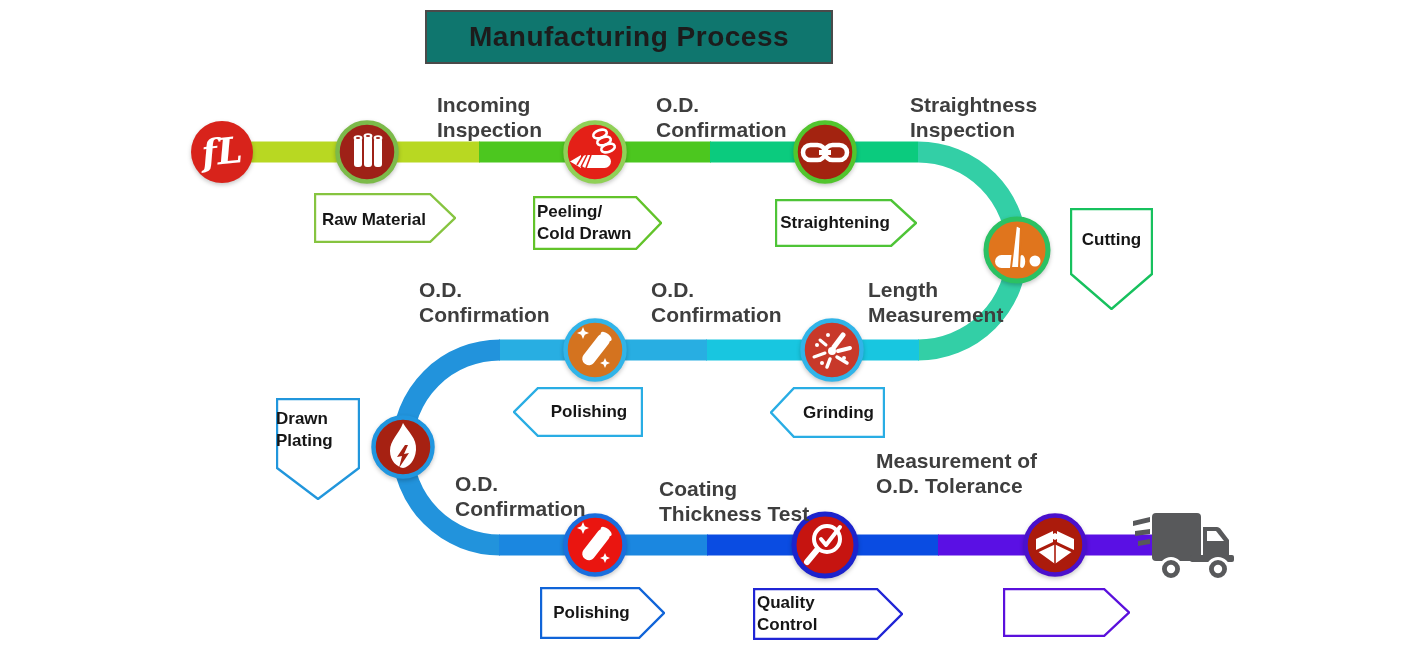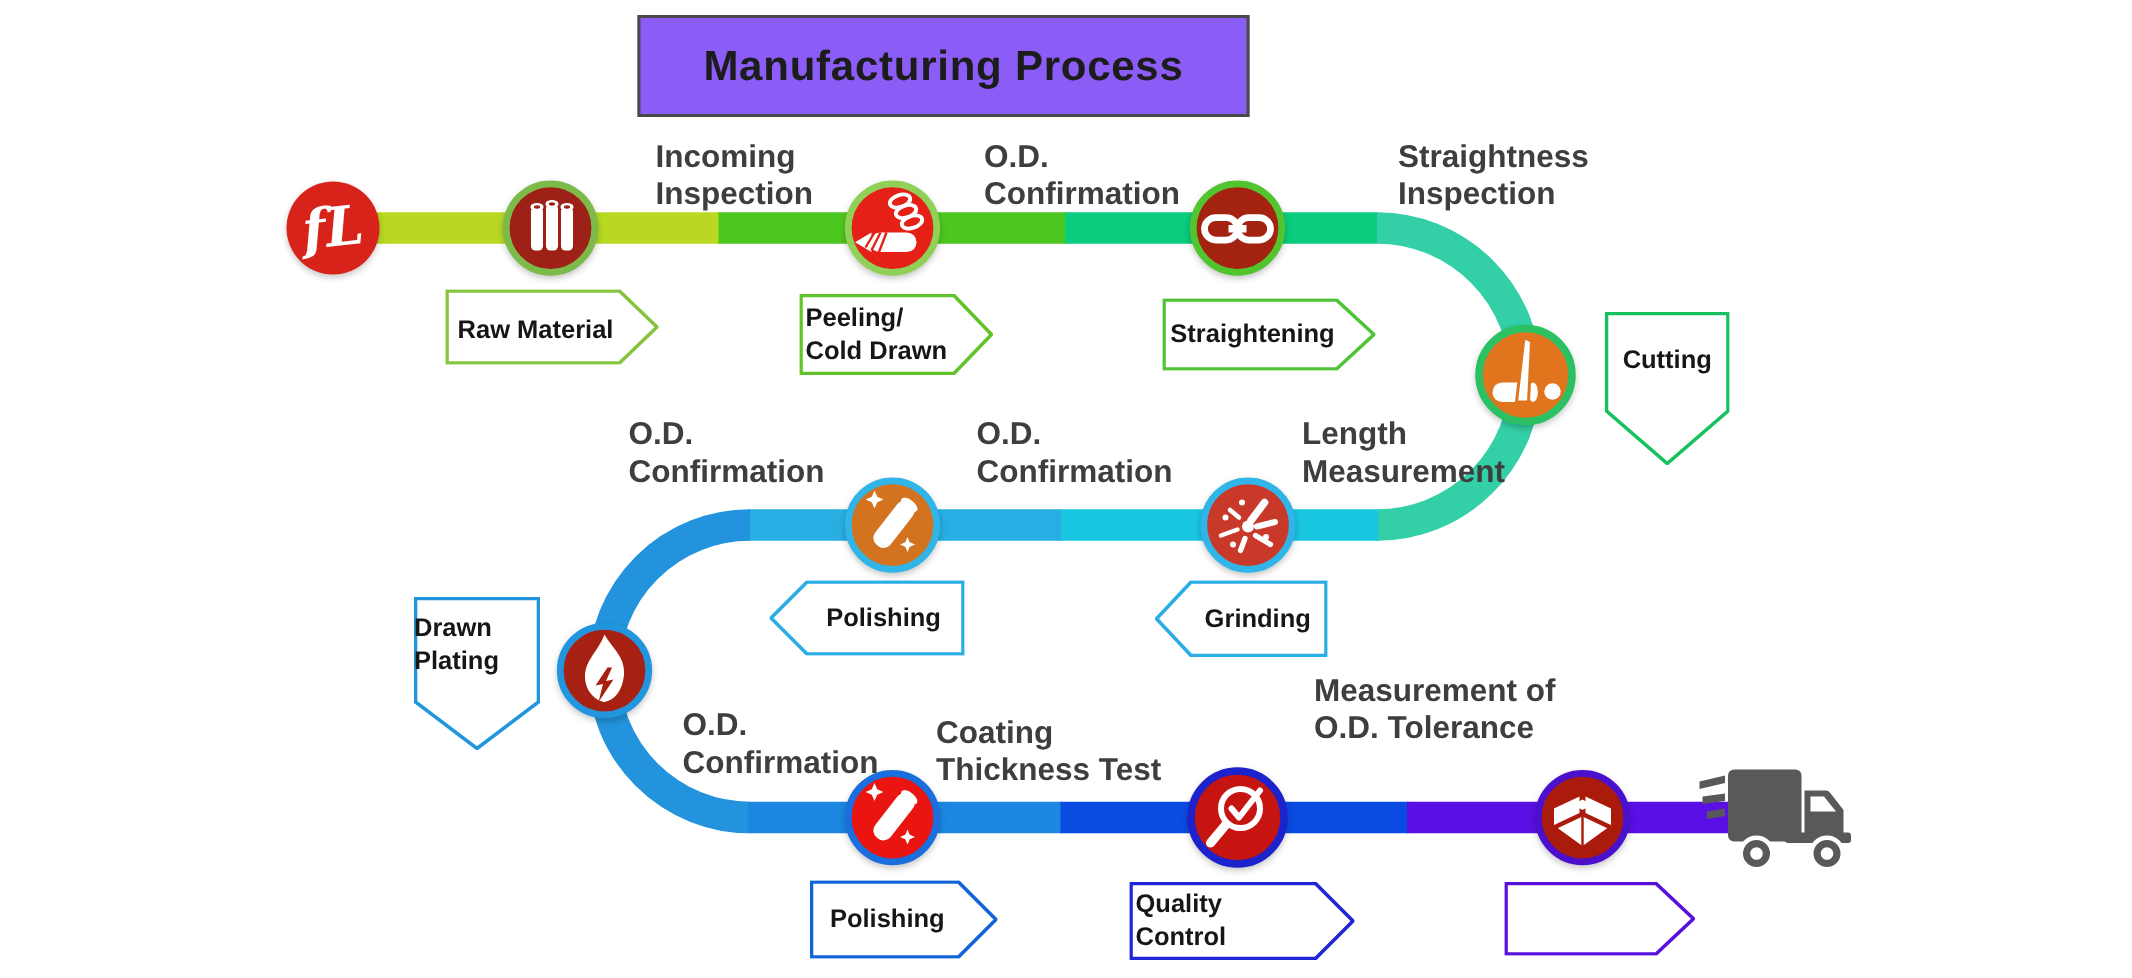--- a/index.html
+++ b/index.html
@@ -2,22 +2,22 @@
 <html><head>
 <meta charset="utf-8">
 <style>
   html,body{margin:0;padding:0;background:#fff;}
   #canvas{
     position:relative;width:1421px;height:652px;background:#fff;overflow:hidden;
     font-family:"Liberation Sans",sans-serif;
   }
   .abs{position:absolute;}
   #title-box{
-    left:425px;top:10px;width:408px;height:68px;
-    border:2px solid #4a4a4a;background:#8b5cf6;box-sizing:border-box;
+    left:425px;top:10px;width:408px;height:54px;
+    border:2px solid #4a4a4a;background:#0f766e;box-sizing:border-box;
     display:flex;align-items:center;justify-content:center;
   }
   #title-box .t{font-size:28px;font-weight:bold;color:#1c1c1c;letter-spacing:.5px;}
   .insp{
     font-size:21px;font-weight:bold;color:#3e3e3e;line-height:25px;
     white-space:pre-line;z-index:4;
   }
   .icon{z-index:3;}
   .icon svg{display:block;filter:drop-shadow(0 2px 2px rgba(0,0,0,.22));}
   .tag{z-index:4;}
@@ -187,36 +187,36 @@
         <polygon points="17,42 35,33.5 53,42 35,55" stroke-width="1.6" stroke="#ab1b0c"></polygon>
       </g>
       <line x1="35" y1="34" x2="35" y2="55" stroke-width="1.6" stroke="#ab1b0c"></line>
     </svg>
   </div>
 
   <div class="insp abs" style="left:437px;top:92px">Incoming
 Inspection</div>
   <div class="insp abs" style="left:656px;top:92px">O.D.
 Confirmation</div>
-  <div class="insp abs" style="left:932px;top:92px">Straightness
+  <div class="insp abs" style="left:910px;top:92px">Straightness
 Inspection</div>
   <div class="insp abs" style="left:868px;top:277px">Length
 Measurement</div>
   <div class="insp abs" style="left:651px;top:277px">O.D.
 Confirmation</div>
   <div class="insp abs" style="left:419px;top:277px">O.D.
 Confirmation</div>
   <div class="insp abs" style="left:455px;top:471px">O.D.
 Confirmation</div>
-  <div class="insp abs" style="left:624px;top:476px">Coating
+  <div class="insp abs" style="left:659px;top:476px">Coating
 Thickness Test</div>
   <div class="insp abs" style="left:876px;top:448px">Measurement of
 O.D. Tolerance</div>
 
-  <div class="tag arrow-right abs" style="left:297px;top:193px;width:142px;height:54px">
+  <div class="tag arrow-right abs" style="left:314px;top:193px;width:142px;height:54px">
     <svg width="142" height="50">
       <polygon points="1,1 116,1 141,25 116,49 1,49" fill="#fff" stroke-width="2.4" stroke="#86c440"></polygon>
     </svg>
     <span class="tag-label">Raw Material</span>
   </div>
 
   <div class="tag arrow-right align-left abs" style="left:533px;top:196px;width:129px;height:54px">
     <svg width="129" height="54">
       <polygon points="1,1 103,1 128,27 103,53 1,53" fill="#fff" stroke-width="2.4" stroke="#62c32a"></polygon>
     </svg>

